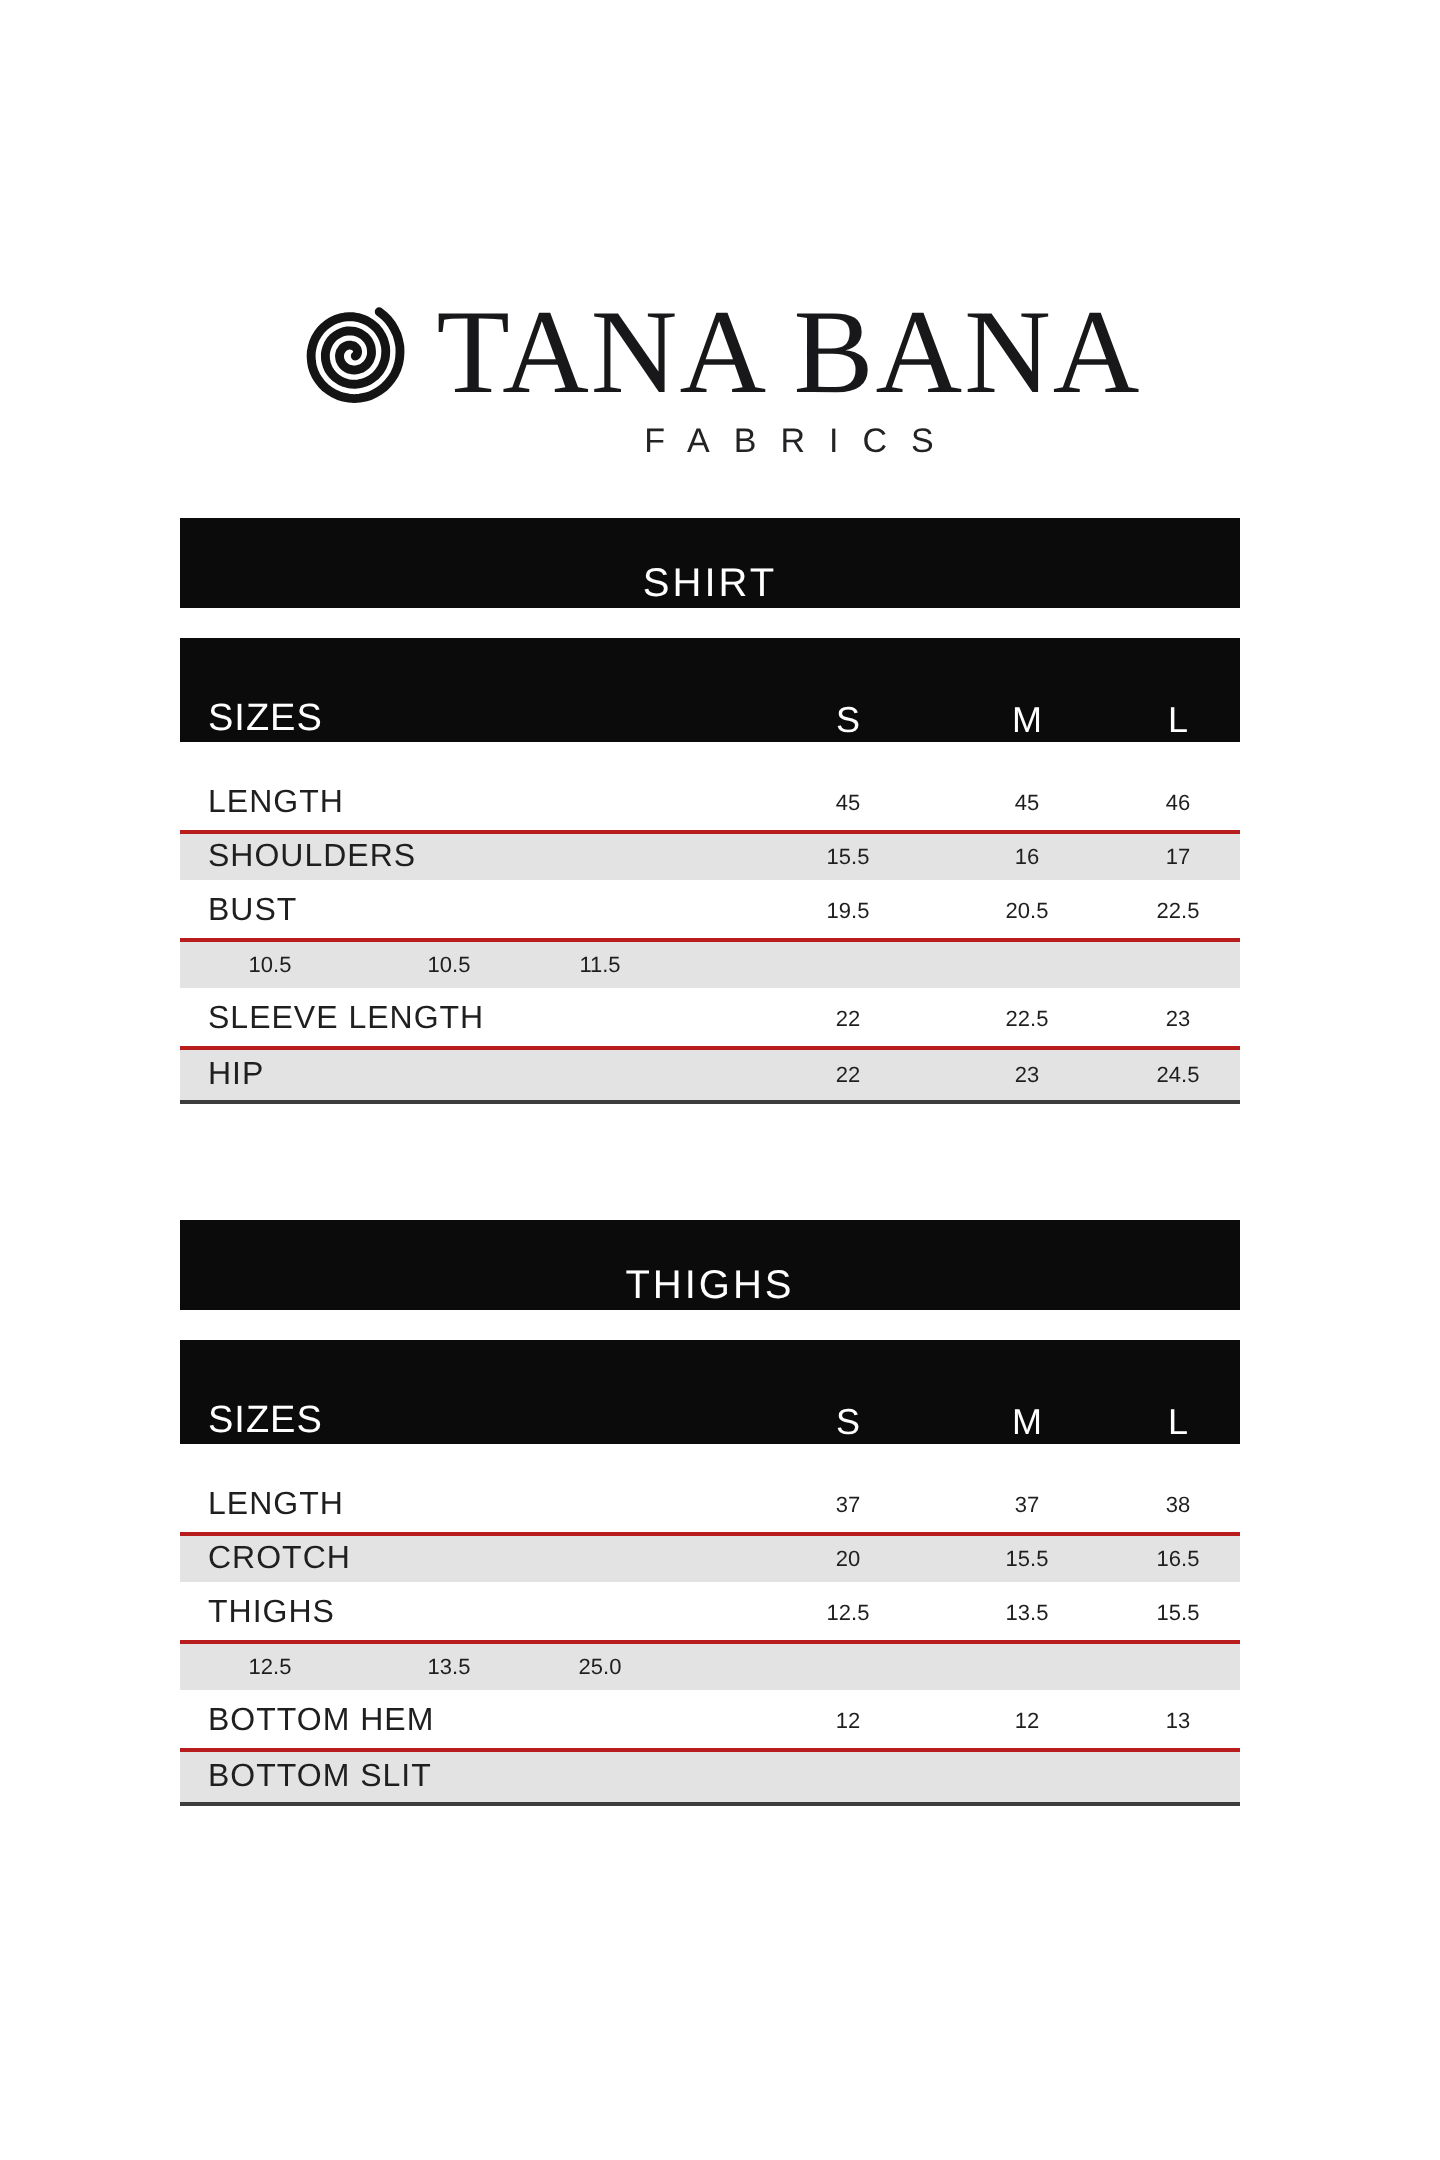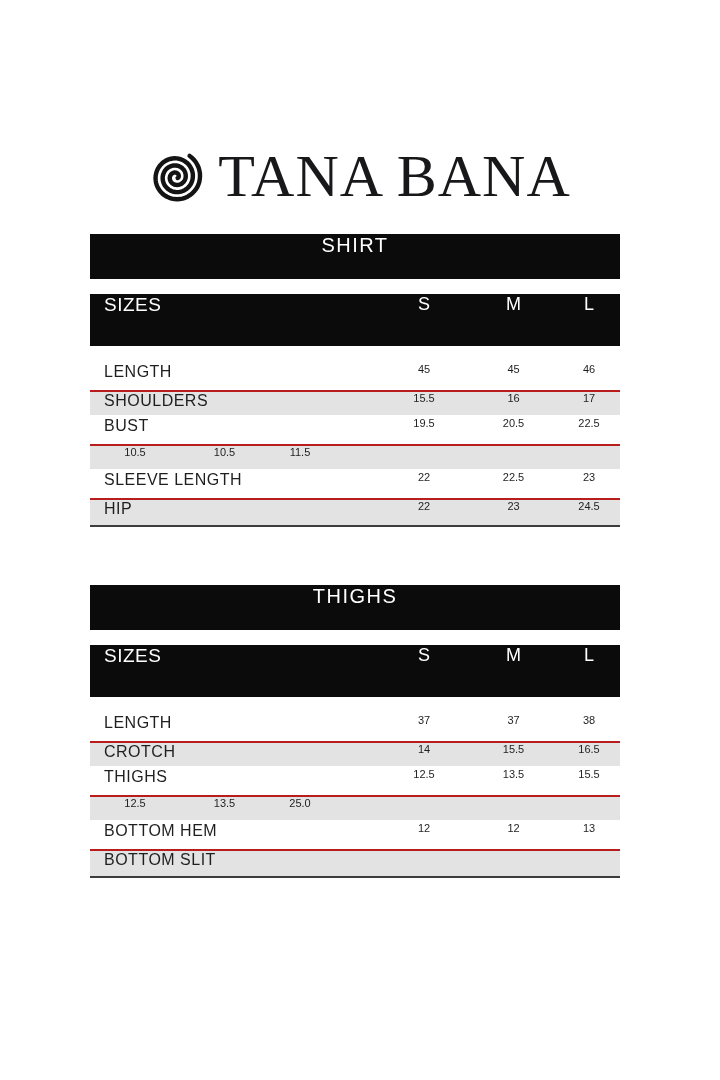--- a/index.html
+++ b/index.html
@@ -25,31 +25,31 @@
   .brand-sub{
     font-size:17px;letter-spacing:12px;margin-right:-12px;
     margin-top:5px;color:#232325;
   }
   
   #tables{width:530px;margin-left:90px;}
   .size-table{margin-top:28px;}
   .size-table + .size-table{margin-top:58px;}
   .title-bar{
     height:45px;background:var(--header-bg,#0b0b0b);color:var(--header-text,#fff);
-    display:flex;align-items:flex-start;justify-content:center;
+    display:flex;align-items:flex-end;justify-content:center;
     font-size:20px;letter-spacing:1.5px;
   }
   .sizes-bar{
     margin-top:15px;height:52px;background:var(--header-bg,#0b0b0b);
-    color:var(--header-text,#fff);display:flex;align-items:flex-start;
+    color:var(--header-text,#fff);display:flex;align-items:flex-end;
   }
   .sizes-bar .label{font-size:19px;letter-spacing:1px;}
   .sizes-bar .v{font-size:18px;}
   .rows{margin-top:17px;border-bottom:2px solid var(--rule,#3d3d3d);}
-  .row{height:27px;display:flex;align-items:flex-start;box-sizing:border-box;}
+  .row{height:27px;display:flex;align-items:center;box-sizing:border-box;}
   .row.stripe{
     background:var(--stripe-bg,#e3e3e3);
     border-top:2px solid #b91c1c;border-bottom:2px solid #fff;
   }
   .row.stripe:last-child{border-bottom:none;}
   .cell{display:block;}
   .cell.label{flex:1;padding-left:14px;letter-spacing:0.5px;}
   .row .cell.label{font-size:16px;}
   .row .cell.v{font-size:11px;}
   .cell.v{text-align:center;}
@@ -61,20 +61,21 @@
 <body style="background: rgb(255, 255, 255); color: rgb(31, 31, 31);">
 
 <header class="logo-row">
   <span class="logo-mark">
     <svg viewBox="0 0 56 60" aria-hidden="true">
       <path id="spiral-path" d="M29.7,31.0 L29.9,30.9 L30.2,30.7 L30.4,30.5 L30.6,30.2 L30.7,29.9 L30.8,29.5 L30.9,29.1 L30.9,28.8 L30.8,28.3 L30.7,27.9 L30.6,27.5 L30.3,27.1 L30.0,26.7 L29.7,26.4 L29.3,26.1 L28.9,25.8 L28.4,25.6 L27.8,25.5 L27.3,25.4 L26.7,25.4 L26.1,25.4 L25.5,25.6 L24.9,25.8 L24.3,26.1 L23.7,26.5 L23.2,26.9 L22.8,27.5 L22.4,28.1 L22.0,28.7 L21.8,29.4 L21.6,30.2 L21.5,31.0 L21.6,31.8 L21.7,32.6 L21.9,33.4 L22.3,34.2 L22.7,34.9 L23.2,35.6 L23.9,36.3 L24.6,36.9 L25.4,37.4 L26.2,37.8 L27.2,38.0 L28.1,38.2 L29.1,38.3 L30.2,38.2 L31.2,38.0 L32.2,37.7 L33.2,37.3 L34.1,36.7 L35.0,36.0 L35.8,35.2 L36.5,34.3 L37.1,33.3 L37.5,32.3 L37.9,31.1 L38.1,29.9 L38.1,28.7 L38.0,27.5 L37.8,26.2 L37.4,25.0 L36.9,23.9 L36.2,22.7 L35.3,21.7 L34.4,20.8 L33.3,20.0 L32.1,19.3 L30.8,18.7 L29.5,18.3 L28.0,18.1 L26.6,18.0 L25.1,18.1 L23.7,18.4 L22.3,18.9 L20.9,19.6 L19.6,20.4 L18.4,21.3 L17.3,22.5 L16.4,23.7 L15.6,25.1 L15.0,26.6 L14.5,28.2 L14.2,29.8 L14.2,31.5 L14.3,33.1 L14.7,34.8 L15.2,36.4 L15.9,38.0 L16.9,39.5 L18.0,40.8 L19.3,42.1 L20.7,43.1 L22.3,44.1 L24.0,44.8 L25.8,45.3 L27.6,45.6 L29.5,45.7 L31.4,45.5 L33.3,45.1 L35.1,44.5 L36.9,43.7 L38.5,42.6 L40.1,41.4 L41.5,39.9 L42.7,38.3 L43.7,36.6 L44.5,34.7 L45.1,32.7 L45.4,30.6 L45.5,28.5 L45.4,26.4 L44.9,24.3 L44.3,22.3 L43.3,20.3 L42.2,18.5 L40.8,16.7 L39.2,15.2 L37.4,13.8 L35.5,12.7 L33.4,11.8 L31.2,11.1 L28.9,10.7 L26.6,10.6 L24.3,10.8 L21.9,11.3 L19.7,12.0 L17.5,13.0 L15.5,14.3 L13.6,15.8 L11.9,17.5 L10.4,19.5 L9.1,21.6 L8.1,23.9 L7.4,26.3 L6.9,28.8 L6.8,31.3 L7.0,33.9 L7.4,36.4 L8.2,38.9 L9.3,41.3 L10.7,43.5 L12.3,45.6 L14.2,47.5 L16.3,49.1 L18.6,50.5 L21.1,51.6 L23.7,52.4 L26.4,52.9 L29.2,53.1 L32.0,52.9 L34.7,52.4 L37.4,51.6 L40.0,50.4 L42.4,48.9 L44.7,47.2 L46.7,45.1 L48.5,42.9 L50.1,40.4 L51.3,37.7 L52.2,34.9 L52.7,32.0 L52.9,29.0 L52.8,26.0 L52.2,23.0 L51.4,20.1 L50.1,17.3 L48.6,14.7 L46.7,12.2 L44.5,10.0 L42.1,8.1" fill="none" stroke="#141414" stroke-width="4.6" stroke-linecap="round" stroke-linejoin="round"></path>
     </svg>
   </span>
   <span class="logo-text">
     <span class="brand-name">TANA BANA</span>
+    <span class="brand-sub">FABRICS</span>
   </span>
 </header>
 
 <main id="tables">
   <section class="size-table">
     <div class="title-bar">
       <span>SHIRT</span>
     </div>
     <div class="sizes-bar">
       <span class="cell label">SIZES</span>
@@ -139,21 +140,21 @@
     <div class="rows">
   <div class="row">
     <span class="cell label">LENGTH</span>
     <span class="cell v s">37</span>
     <span class="cell v m">37</span>
     <span class="cell v l">38</span>
   </div>
 
   <div class="row stripe">
     <span class="cell label">CROTCH</span>
-    <span class="cell v s">14</span>
+    <span class="cell v s">20</span>
     <span class="cell v m">15.5</span>
     <span class="cell v l">16.5</span>
   </div>
 
   <div class="row">
     <span class="cell label">THIGHS</span>
     <span class="cell v s">12.5</span>
     <span class="cell v m">13.5</span>
     <span class="cell v l">15.5</span>
   </div>

